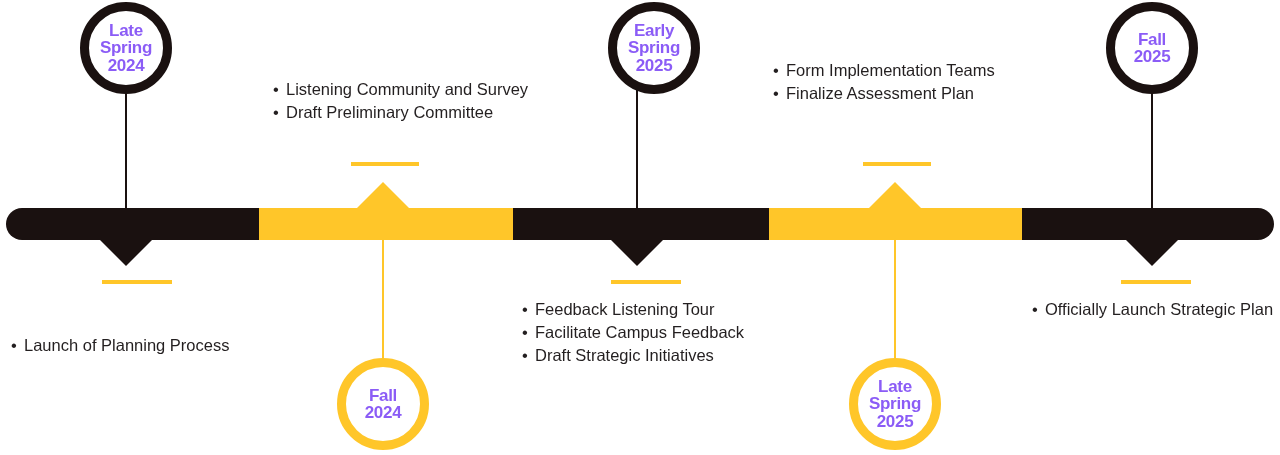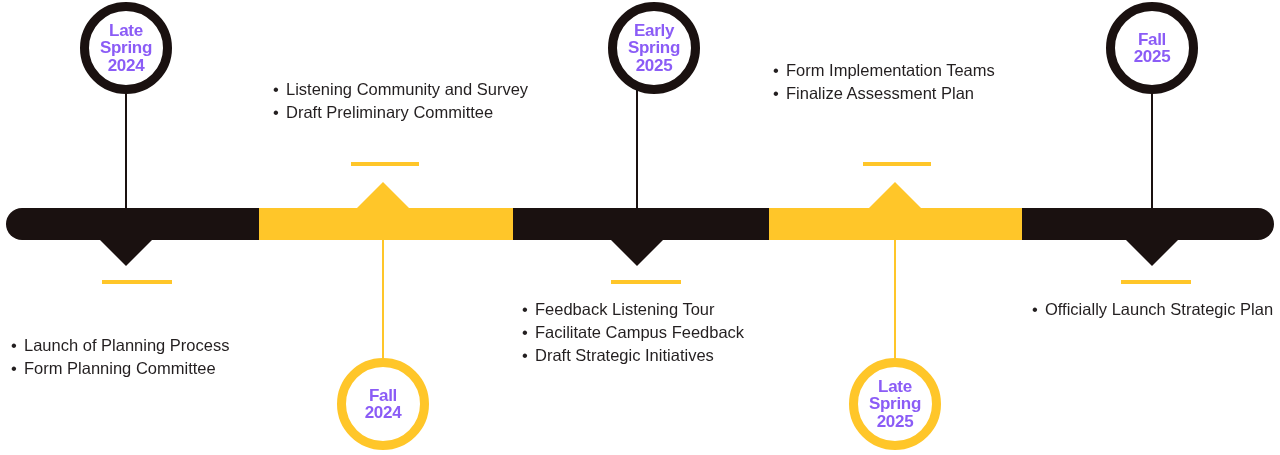--- a/index.html
+++ b/index.html
@@ -167,21 +167,20 @@
 
   <div class="accent-rule" style="left:102px; top:280px; width:70px;"></div>
   <div class="accent-rule" style="left:351px; top:162px; width:68px;"></div>
   <div class="accent-rule" style="left:611px; top:280px; width:70px;"></div>
   <div class="accent-rule" style="left:863px; top:162px; width:68px;"></div>
   <div class="accent-rule" style="left:1121px; top:280px; width:70px;"></div>
 
   <div class="tasks" style="left:10px; top:298px;margin-top:36px;">
     <ul>
       <li>Launch of Planning Process</li>
-      <li>Form Planning Committee</li>
     </ul>
   </div>
 
   <div class="tasks" style="left:272px; top:78px;">
     <ul>
       <li>Listening Community and Survey</li>
       <li>Draft Preliminary Committee</li>
     </ul>
   </div>
 

